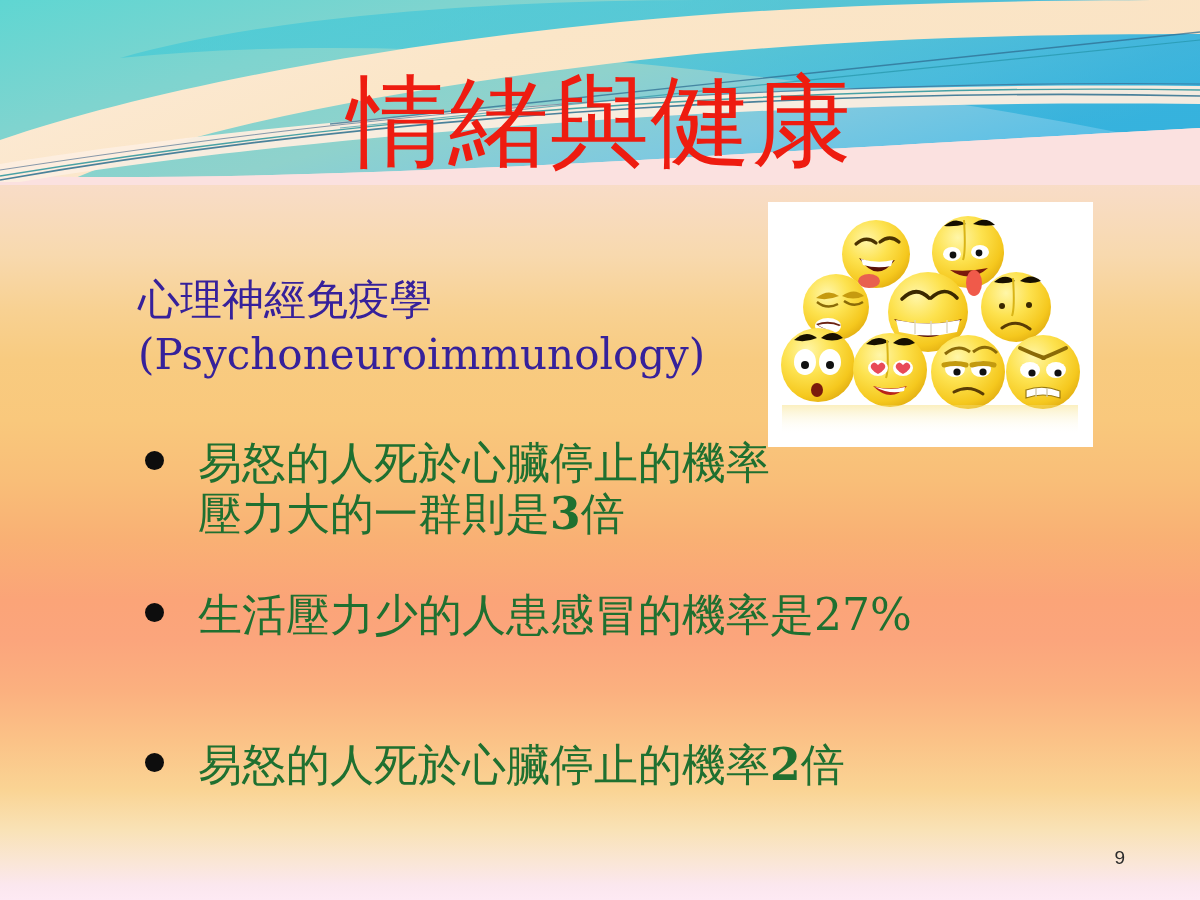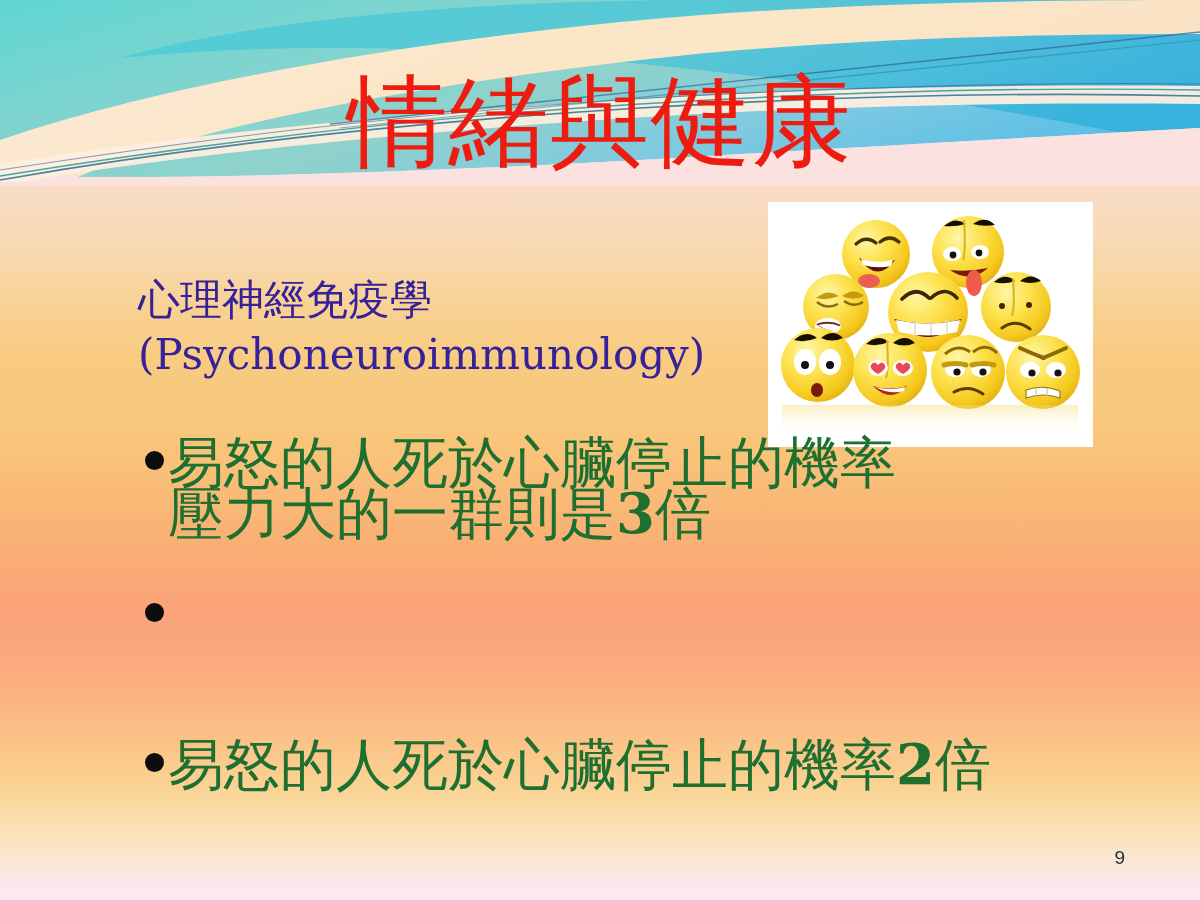--- a/index.html
+++ b/index.html
@@ -92,23 +92,23 @@
   .bullet-dot {
     position: absolute;
     left: 5px;
     top: 14px;
     width: 19px;
     height: 19px;
     border-radius: 50%;
     background: #0d0d0d;
   }
   .bullet-text {
-    margin-left: 28px;
+    margin-left: 58px;
     color: #1f7030;
-    font-size: 56px;
+    font-size: 44px;
     line-height: 51px;
     white-space: nowrap;
   }
   .bullet-text .ln { display: block; }
   .bullet-text b { font-weight: bold; }
 
   
   #picture {
     position: absolute;
     left: 768px;
@@ -198,20 +198,21 @@
       <span class="bullet-dot"></span>
       <div class="bullet-text">
         <span class="ln">易怒的人死於心臟停止的機率</span>
         <span class="ln"><span>壓力大的一群則是</span><b>3</b><span>倍</span></span>
       </div>
     </div>
 
     <div class="bullet-row">
       <span class="bullet-dot"></span>
       <div class="bullet-text">
+        <span class="ln">生活壓力少的人患感冒的機率是27%</span>
       </div>
     </div>
 
     <div class="bullet-row">
       <span class="bullet-dot"></span>
       <div class="bullet-text">
         <span class="ln"><span>易怒的人死於心臟停止的機率</span><b>2</b><span>倍</span></span>
       </div>
     </div>
 

